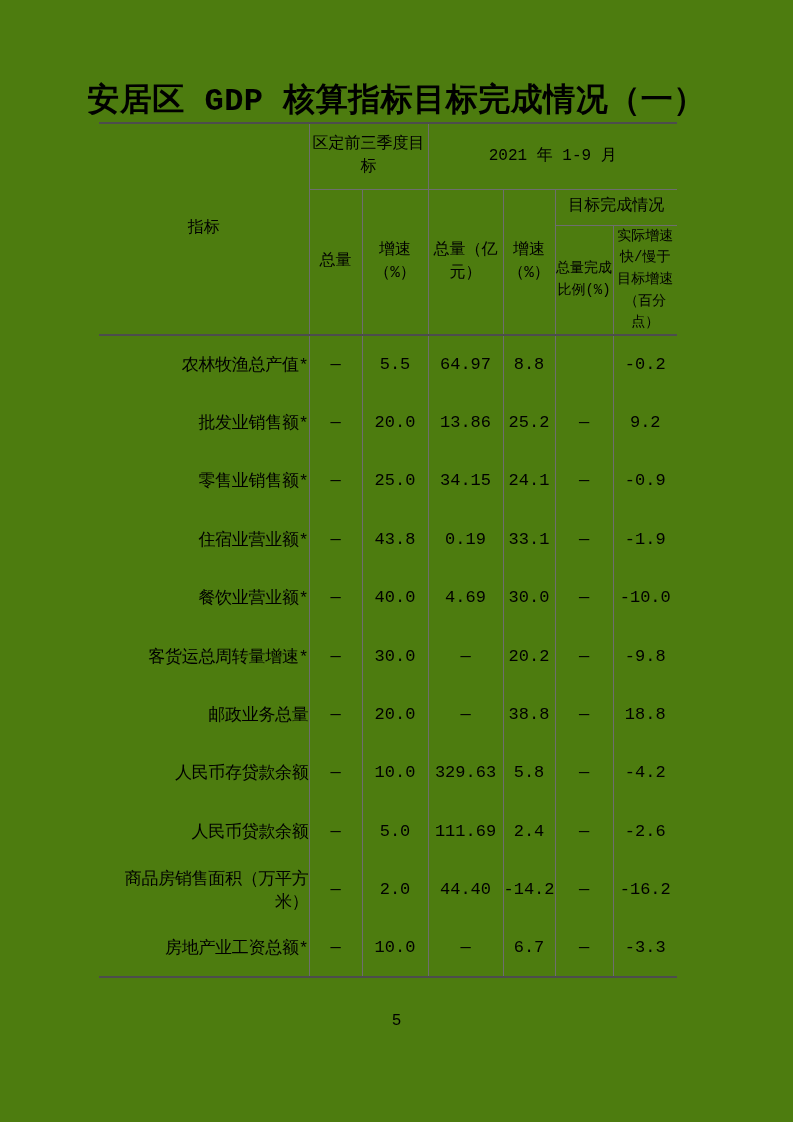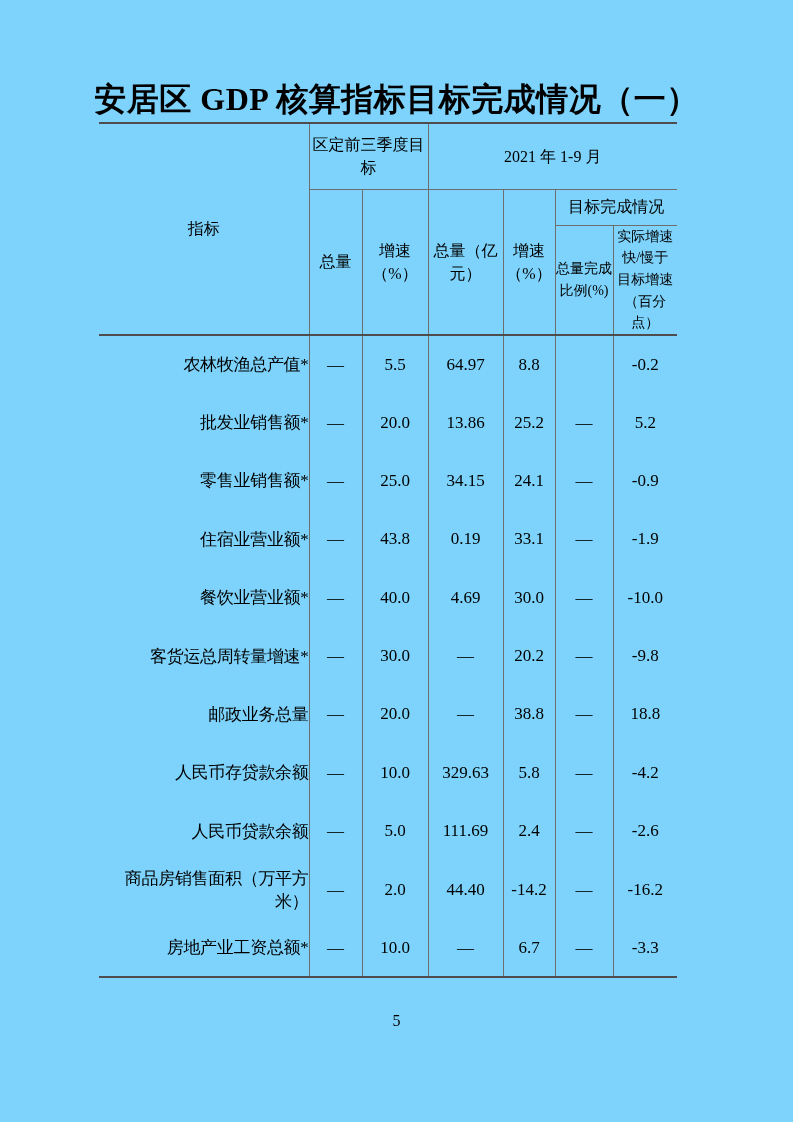--- a/index.html
+++ b/index.html
@@ -2,22 +2,22 @@
 <html><head>
 <meta charset="utf-8">
 <style>
   * { box-sizing: border-box; }
   html, body { margin: 0; padding: 0; background: #e8e8e8; }
   .page {
     position: relative;
     width: 793px;
     height: 1122px;
     margin: 0 auto;
-    background: #7dd3fc;
-    font-family: Liberation Serif, serif;
+    background: #4d7c0f;
+    font-family: Liberation Mono, monospace;
     color: #000000;
     overflow: hidden;
   }
   .title {
     position: absolute;
     top: 78px;
     left: 0;
     width: 100%;
     text-align: center;
     font-size: 32px;
@@ -126,21 +126,21 @@
         <td></td>
         <td>-0.2</td>
       </tr>
       <tr>
         <td class="label">批发业销售额*</td>
         <td>—</td>
         <td>20.0</td>
         <td>13.86</td>
         <td>25.2</td>
         <td>—</td>
-        <td>5.2</td>
+        <td>9.2</td>
       </tr>
       <tr>
         <td class="label">零售业销售额*</td>
         <td>—</td>
         <td>25.0</td>
         <td>34.15</td>
         <td>24.1</td>
         <td>—</td>
         <td>-0.9</td>
       </tr>

